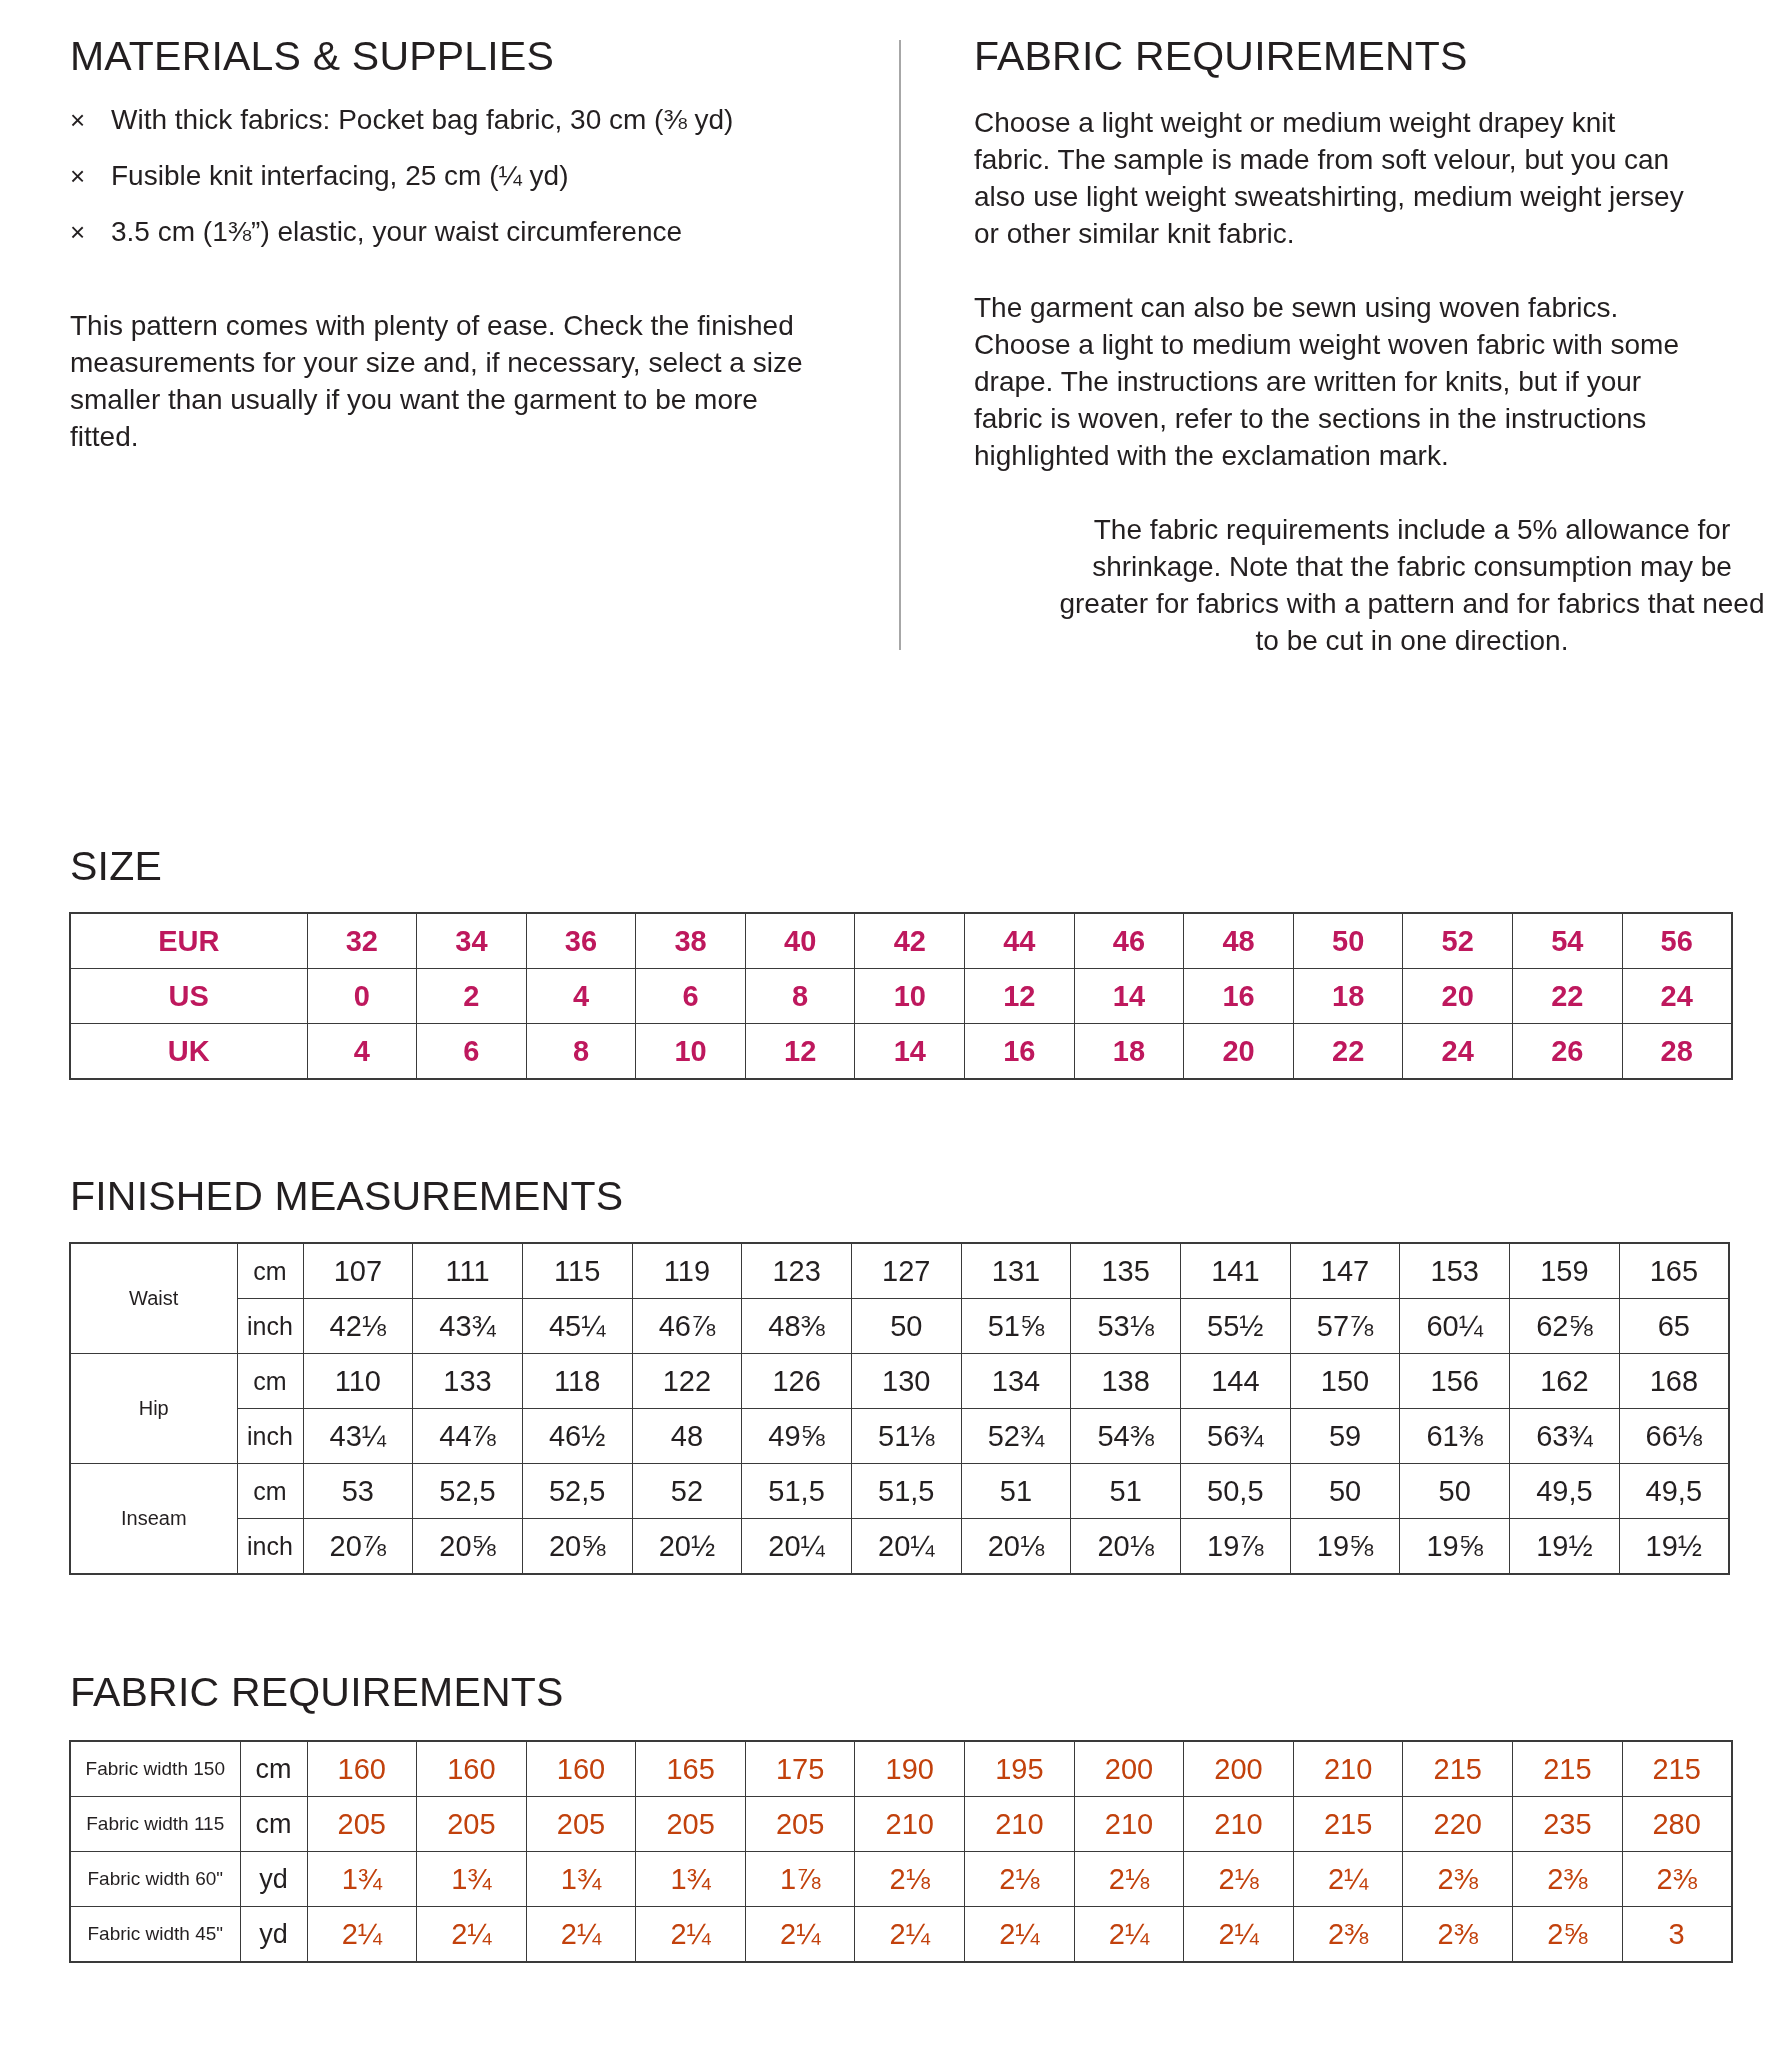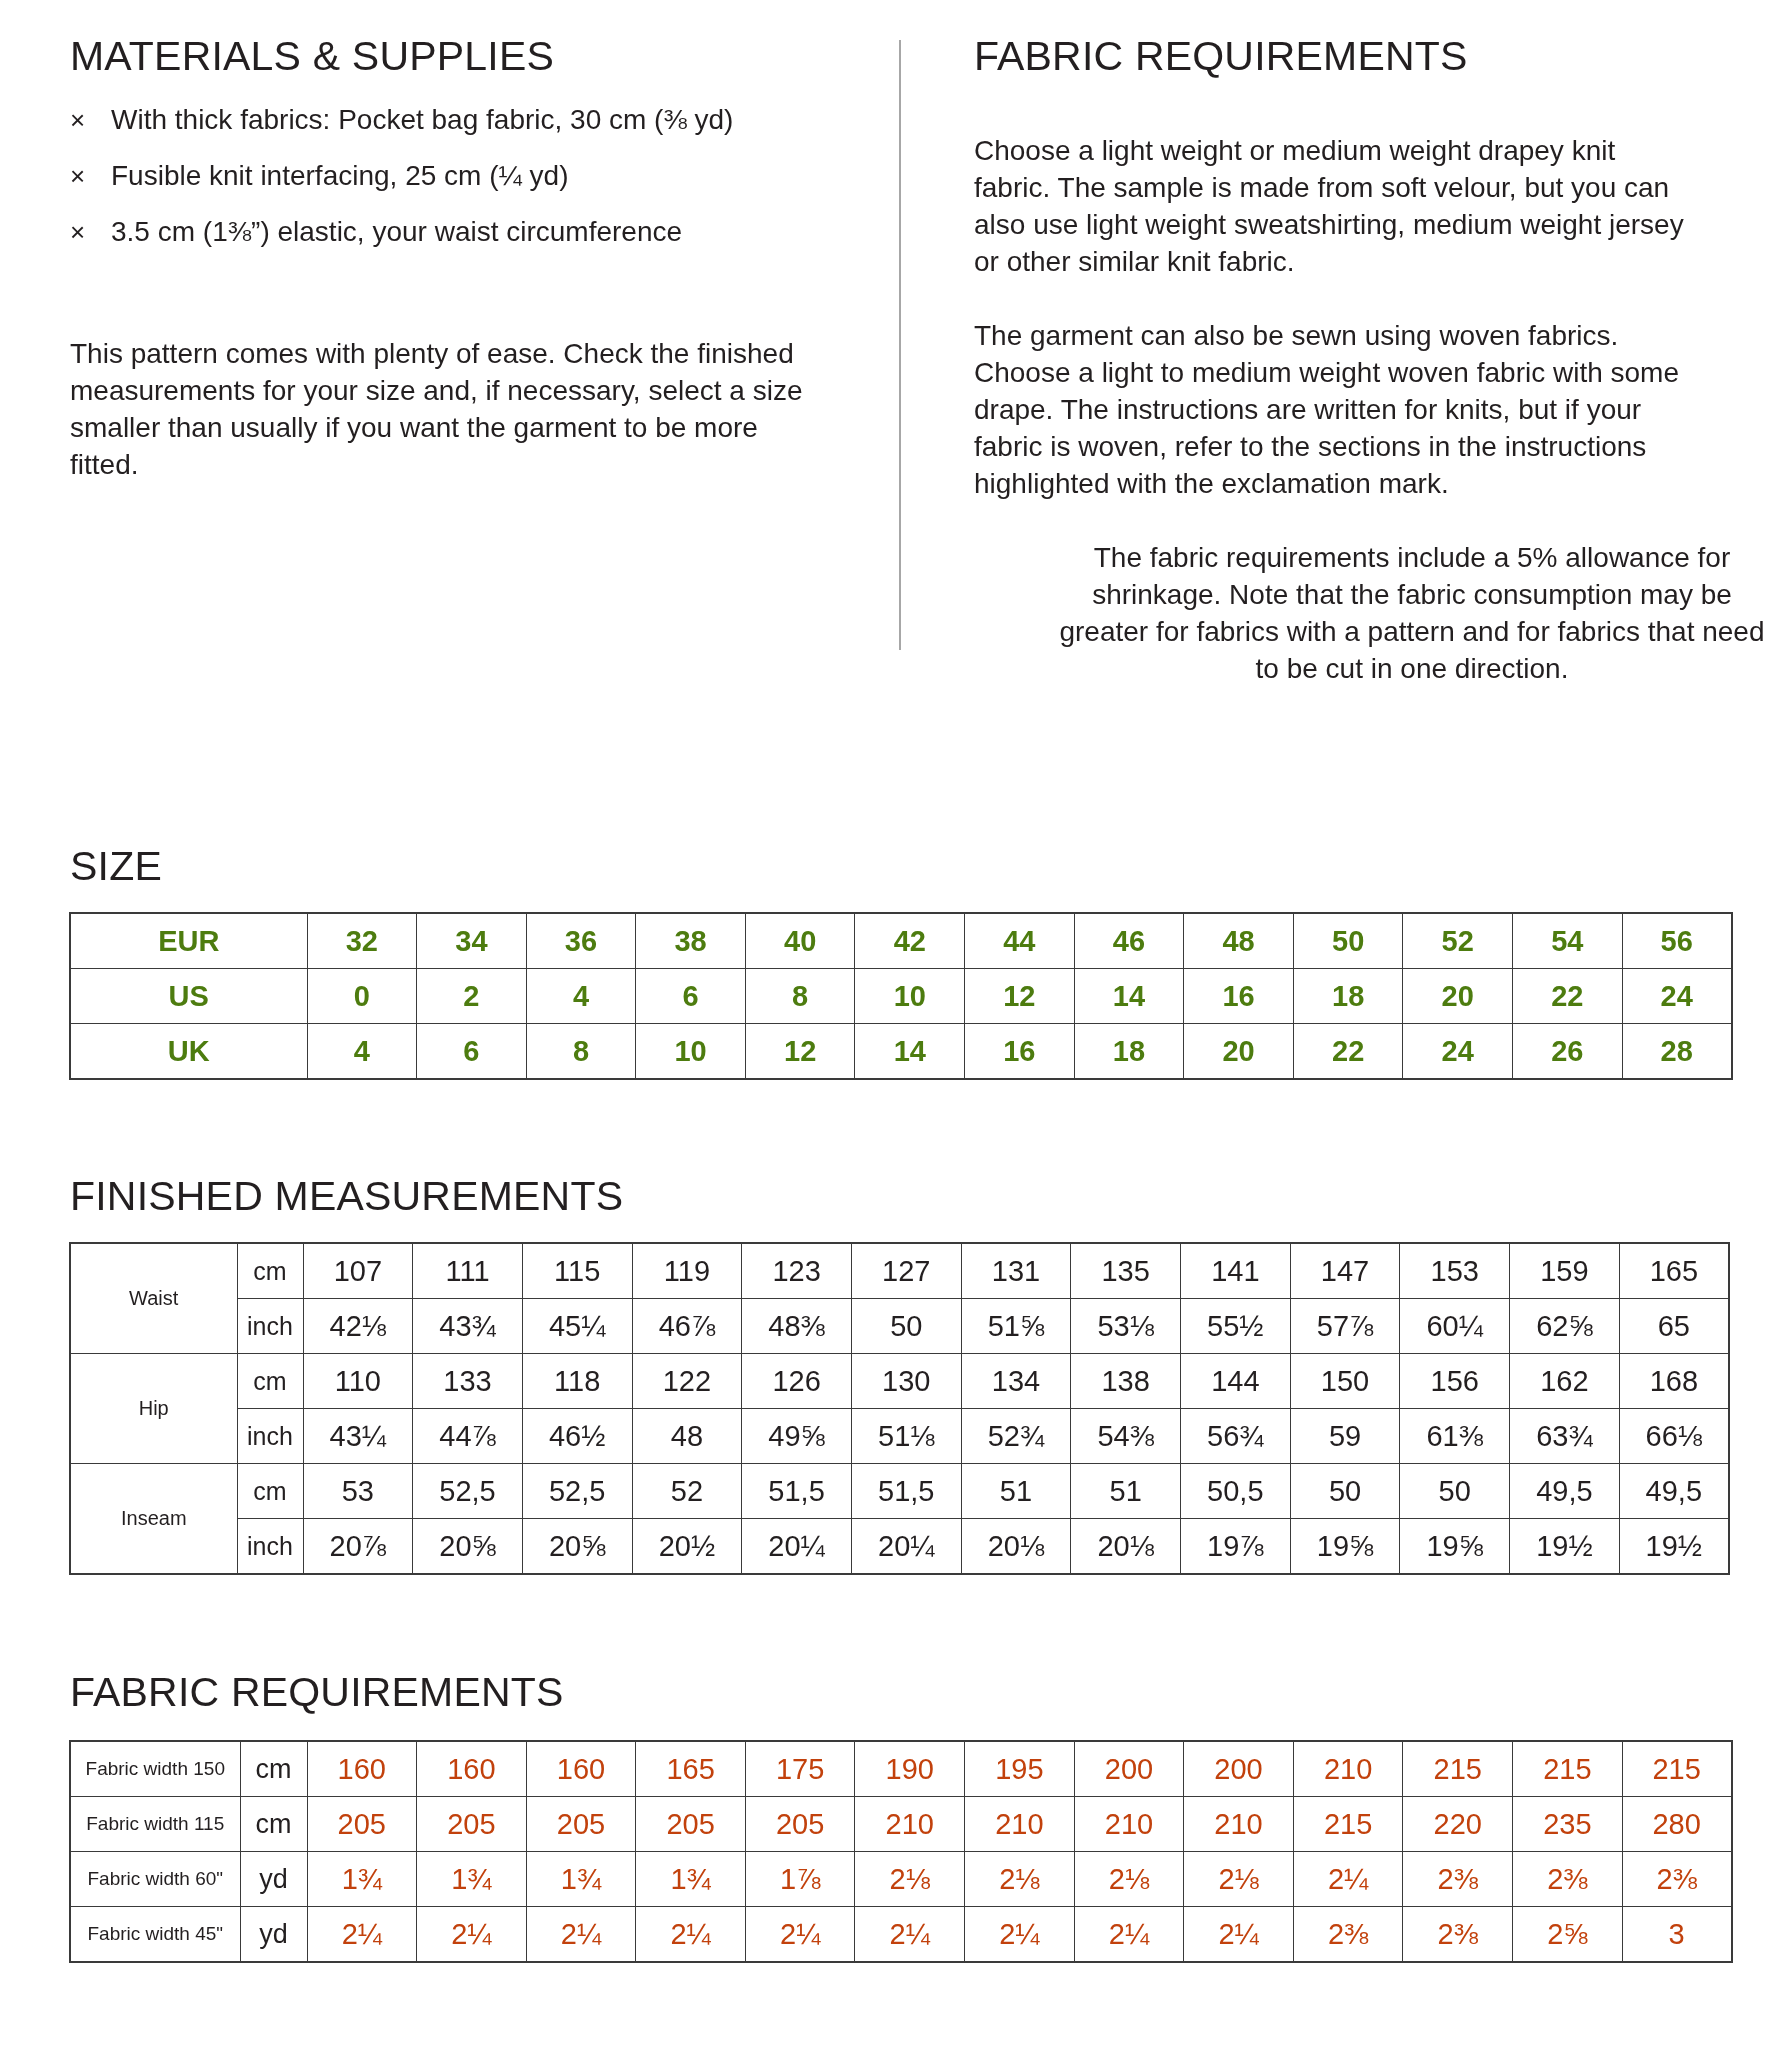--- a/index.html
+++ b/index.html
@@ -42,21 +42,20 @@
       width: 41px;
       font-size: 26px;
       color: #231f20;
     }
     .bullet-text { white-space: nowrap; }
 
     .para {
       font-size: 28px;
       line-height: 37px;
       color: #231f20;
-      margin-top: 28px;
     }
 
     .divider {
       left: 899px;
       top: 40px;
       width: 2px;
       height: 610px;
       background: #a7a7a7;
     }
 
@@ -72,21 +71,21 @@
       vertical-align: middle;
       padding: 0;
       height: 54px;
       white-space: nowrap;
     }
 
     
     #size-table td {
       font-weight: bold;
       font-size: 29px;
-      color: #4d7c0f;
+      color: #be185d;
     }
 
     
     #fm-table td.val {
       font-size: 29px;
       font-weight: 300;
       color: #231f20;
     }
     #fm-table td.label {
       font-size: 20px;

